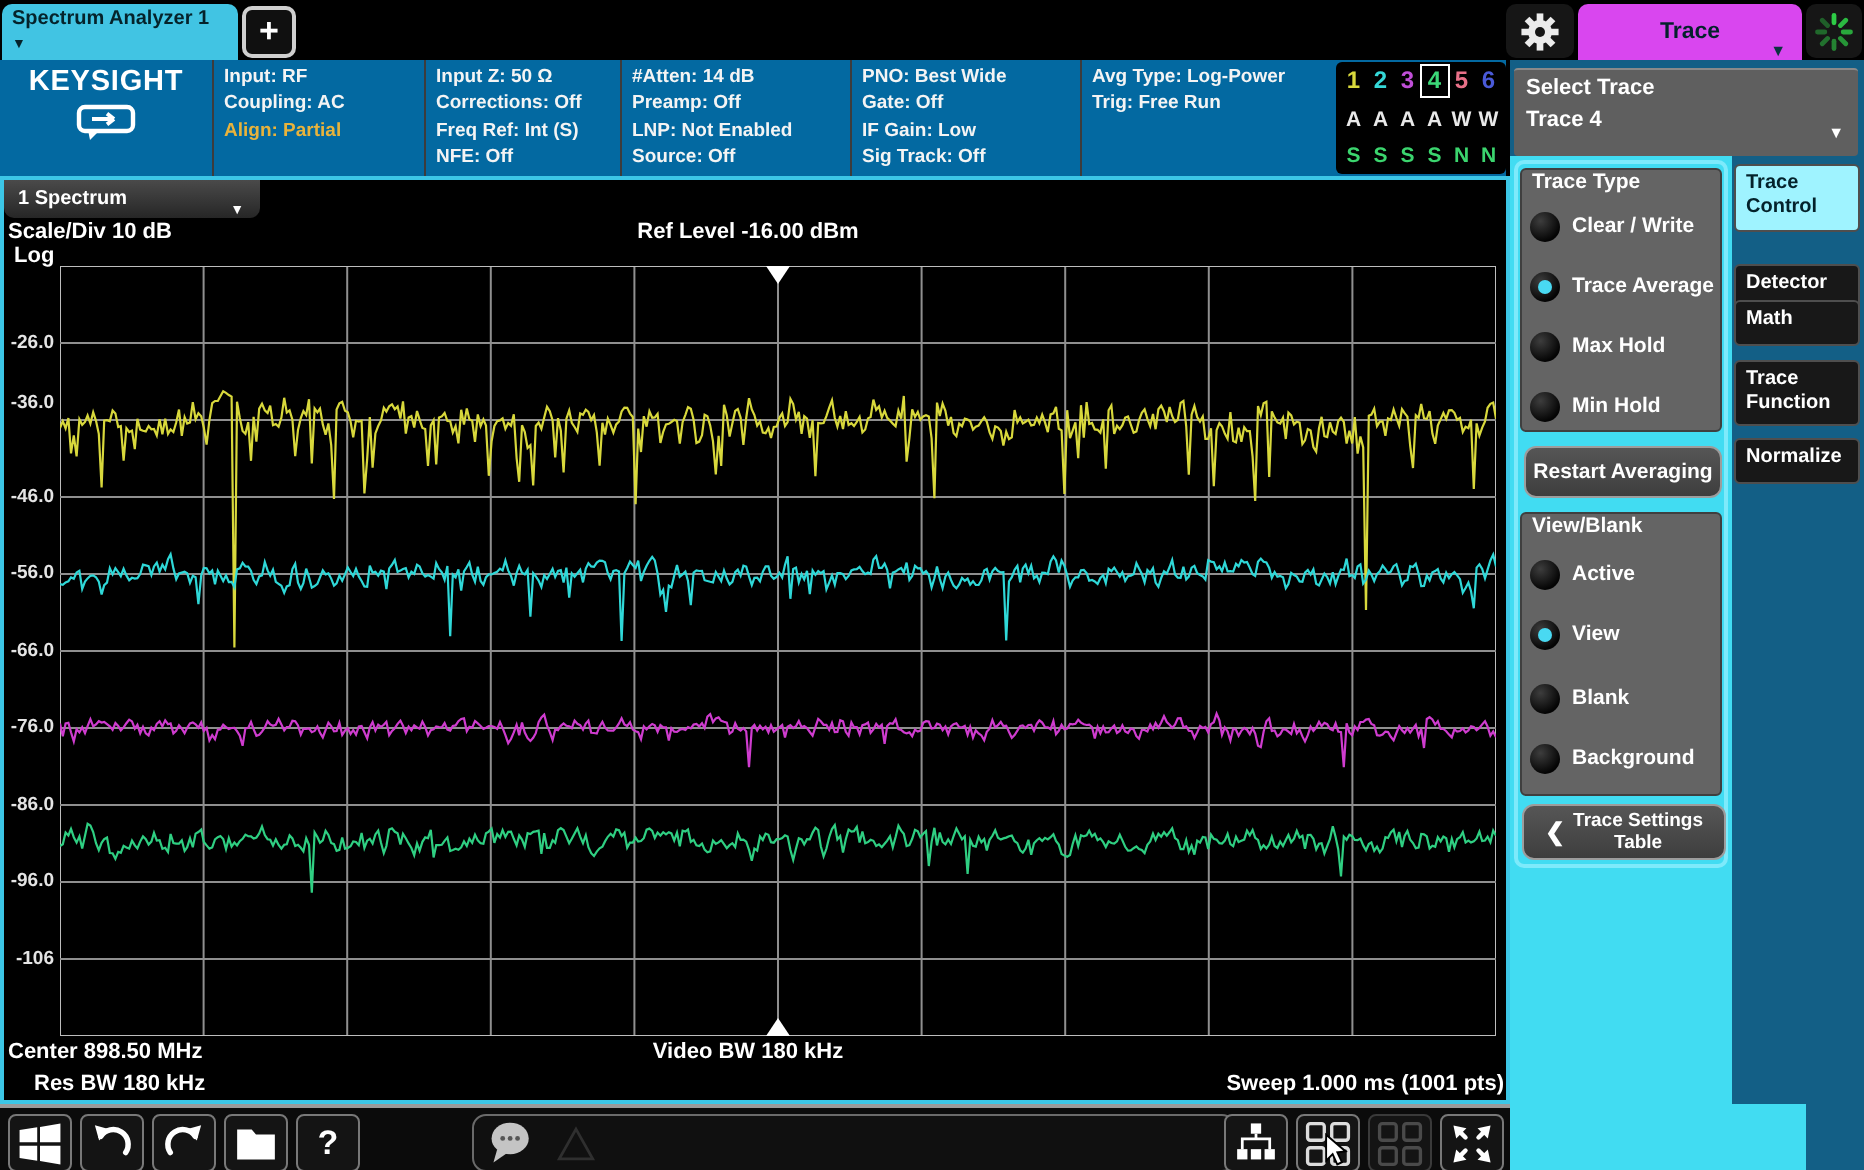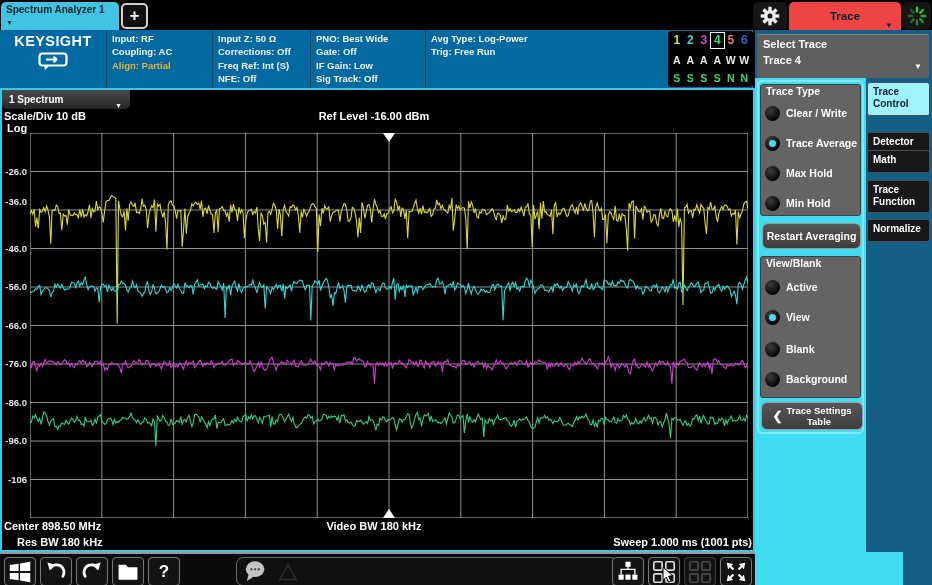--- a/index.html
+++ b/index.html
@@ -8,21 +8,21 @@
   .abs{position:absolute;box-sizing:border-box;}
 
   
   #app-tab{left:1px;top:2px;width:118px;height:28px;background:#41c4e3;border-radius:5px 5px 0 0;
            color:#05232b;padding:2px 5px;line-height:12px;font-size:10px;font-weight:bold;}
   #app-tab .sub{font-weight:bold;}
   #add-tab{left:121px;top:3px;width:27px;height:26px;background:#101010;border:2px solid #cfcfcf;
            border-radius:5px;color:#fff;font-size:17px;font-weight:bold;text-align:center;line-height:22px;}
   #gear-btn{left:753px;top:2px;width:34px;height:27px;background:#161616;border-radius:5px;
             display:flex;align-items:center;justify-content:center;}
-  #trace-tab{left:789px;top:2px;width:112px;height:28px;background:#ef4444;border-radius:5px 5px 0 0;
+  #trace-tab{left:789px;top:2px;width:112px;height:28px;background:#d946ef;border-radius:5px 5px 0 0;
              color:#04222b;font-size:11.5px;font-weight:bold;text-align:center;line-height:28px;}
   #trace-tab .dd{position:absolute;right:8px;top:10px;font-size:8px;color:#0b3340;}
   #busy-btn{left:903px;top:2px;width:28px;height:27px;background:#161616;border-radius:5px;
             display:flex;align-items:center;justify-content:center;}
 
   
   #info-bar{left:0;top:30px;width:753px;height:72px;background:#0369a1;display:flex;}
   #keysight-block{position:relative;width:106px;flex:none;}
   #keysight-logo{font-size:14.5px;font-weight:bold;letter-spacing:.4px;text-align:center;margin-top:3px;}
   #keysight-bubble{position:absolute;left:38px;top:22px;}
@@ -142,20 +142,26 @@
         <div class="info-panel" style="width: 106px;">
           <div class="info-line">Input: RF</div>
           <div class="info-line">Coupling: AC</div>
           <div class="info-line" style="color: rgb(232, 179, 60);">Align: Partial</div>
         </div>
         <div class="info-panel" style="width: 98px;">
           <div class="info-line">Input Z: 50 Ω</div>
           <div class="info-line">Corrections: Off</div>
           <div class="info-line">Freq Ref: Int (S)</div>
           <div class="info-line">NFE: Off</div>
+        </div>
+        <div class="info-panel" style="width: 115px;">
+          <div class="info-line">#Atten: 14 dB</div>
+          <div class="info-line">Preamp: Off</div>
+          <div class="info-line">LNP: Not Enabled</div>
+          <div class="info-line">Source: Off</div>
         </div>
         <div class="info-panel" style="width: 115px;">
           <div class="info-line">PNO: Best Wide</div>
           <div class="info-line">Gate: Off</div>
           <div class="info-line">IF Gain: Low</div>
           <div class="info-line">Sig Track: Off</div>
         </div>
         <div class="info-panel" style="width: 127px;">
           <div class="info-line">Avg Type: Log-Power</div>
           <div class="info-line">Trig: Free Run</div>

